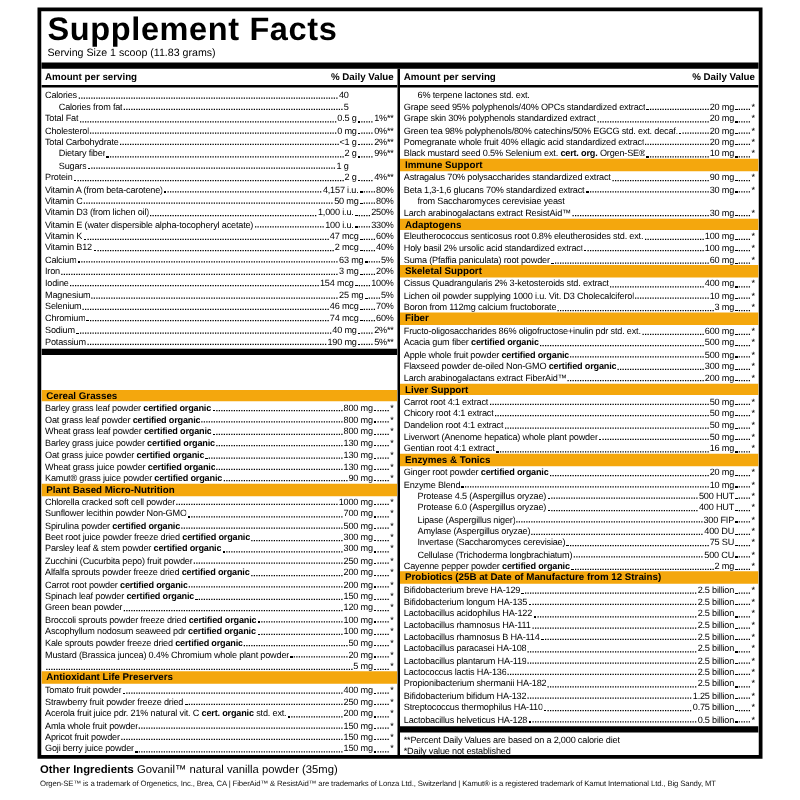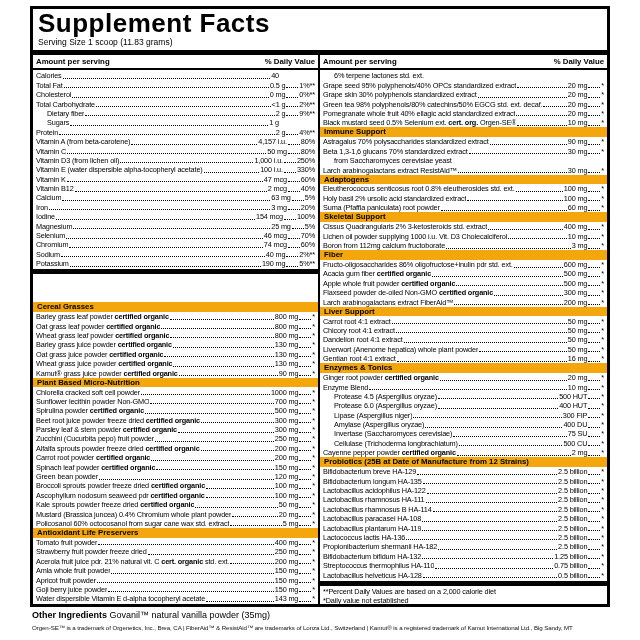--- a/index.html
+++ b/index.html
@@ -67,20 +67,27 @@
         <span>% Daily Value</span>
       </div>
       <div class="rows" id="left-rows">
           <div class="row">
             <span class="n"><span>Calories</span></span>
             <span class="dots"></span>
             <span class="amt">40</span>
             <span class="dots2" style="visibility: hidden;"></span>
             <span class="dv" style="width: 22px;"></span>
           </div>
+          <div class="row ind">
+            <span class="n"><span>Calories from fat</span></span>
+            <span class="dots"></span>
+            <span class="amt">5</span>
+            <span class="dots2" style="visibility: hidden;"></span>
+            <span class="dv" style="width: 22px;"></span>
+          </div>
           <div class="row">
             <span class="n"><span>Total Fat</span></span>
             <span class="dots"></span>
             <span class="amt">0.5 g</span>
             <span class="dots2"></span>
             <span class="dv">1%**</span>
           </div>
           <div class="row">
             <span class="n"><span>Cholesterol</span></span>
             <span class="dots"></span>
@@ -358,21 +365,20 @@
             <span class="dv">*</span>
           </div>
           <div class="row">
             <span class="n"><span>Mustard (Brassica juncea) 0.4% Chromium whole plant powder</span></span>
             <span class="dots"></span>
             <span class="amt">20 mg</span>
             <span class="dots2"></span>
             <span class="dv">*</span>
           </div>
           <div class="row">
-            <span class="n"><span>Policosanol 60% octocosanol from sugar cane wax std. extract</span></span>
             <span class="dots"></span>
             <span class="amt">5 mg</span>
             <span class="dots2"></span>
             <span class="dv">*</span>
           </div>
           <div class="sechead" style="background: rgb(244, 167, 13);">Antioxidant Life Preservers</div>
           <div class="row">
             <span class="n"><span>Tomato fruit powder</span></span>
             <span class="dots"></span>
             <span class="amt">400 mg</span>

